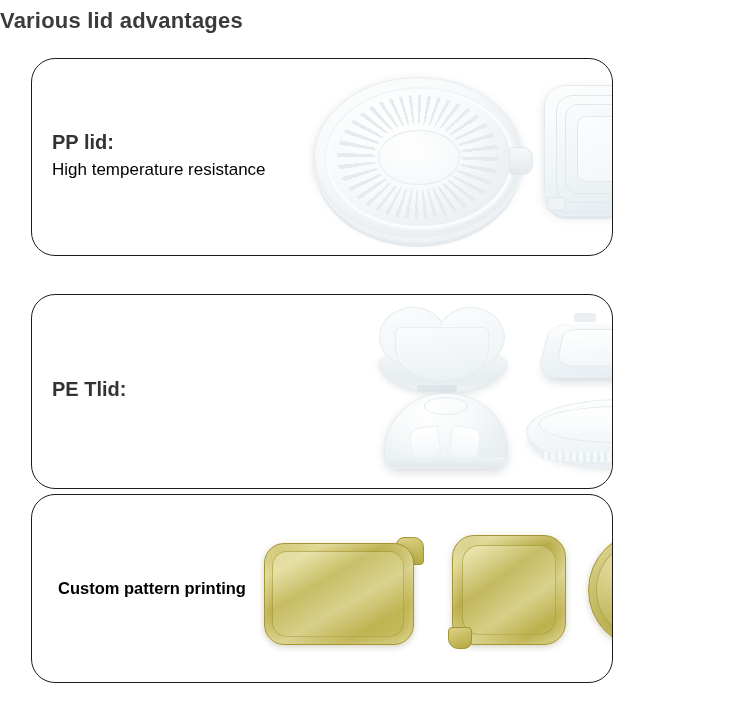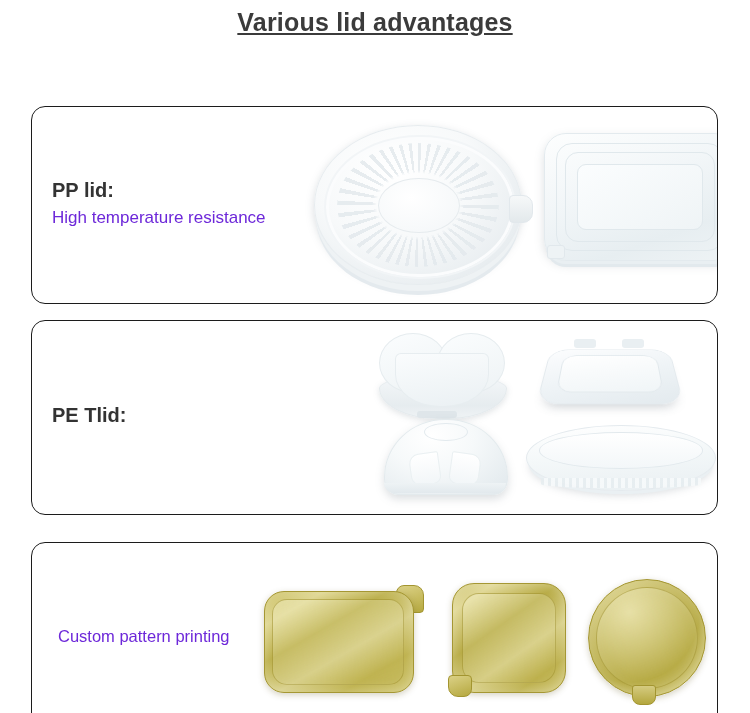--- a/index.html
+++ b/index.html
@@ -18,39 +18,36 @@
   .page {
     position: relative;
     width: 750px;
     height: 713px;
   }
   .page-title {
     position: absolute;
     top: 8px;
     left: 0;
     width: 750px;
-    text-align: center;
-    font-size: 25px;
+    font-size: 22px;
     font-weight: bold;
     letter-spacing: 0.2px;
     color: #3b3b3b;
-    text-decoration: underline;
   }
   .card {
     position: absolute;
     left: 31px;
-    width: 687px;
+    width: 582px;
     border: 1.6px solid #1c1c1c;
-    border-radius: 14px;
+    border-radius: 24px;
     background: #ffffff;
     box-sizing: border-box;
-    margin-top: 48px;
   }
   #card-pp   { top: 58px;  height: 198px; }
-  #card-pe   { top: 272px; height: 195px; }
+  #card-pe   { top: 294px; height: 195px; }
   #card-film { top: 494px; height: 189px; }
 
   .card-text {
     position: absolute;
     left: 20px;
     top: 0;
     height: 100%;
     display: flex;
     flex-direction: column;
     justify-content: center;
@@ -60,25 +57,25 @@
     font-size: 20px;
     font-weight: bold;
     color: #333333;
     line-height: 1.18;
     margin-bottom: 3px;
     white-space: pre-line;
   }
   .card-sub {
     font-size: 17px;
     font-weight: normal;
-    color: #6d28d9;
+    color: #000000;
     line-height: 1.55;
     white-space: pre-line;
   }
-  #card-film .card-sub { padding-left: 6px; font-size: 16.5px; }
+  #card-film .card-sub { padding-left: 6px; font-size: 16.5px; font-weight: bold; }
 
   
   .art {
     position: absolute;
     top: 0; left: 0;
     width: 100%; height: 100%;
     overflow: hidden;
     border-radius: 14px;
     pointer-events: none;
   }

